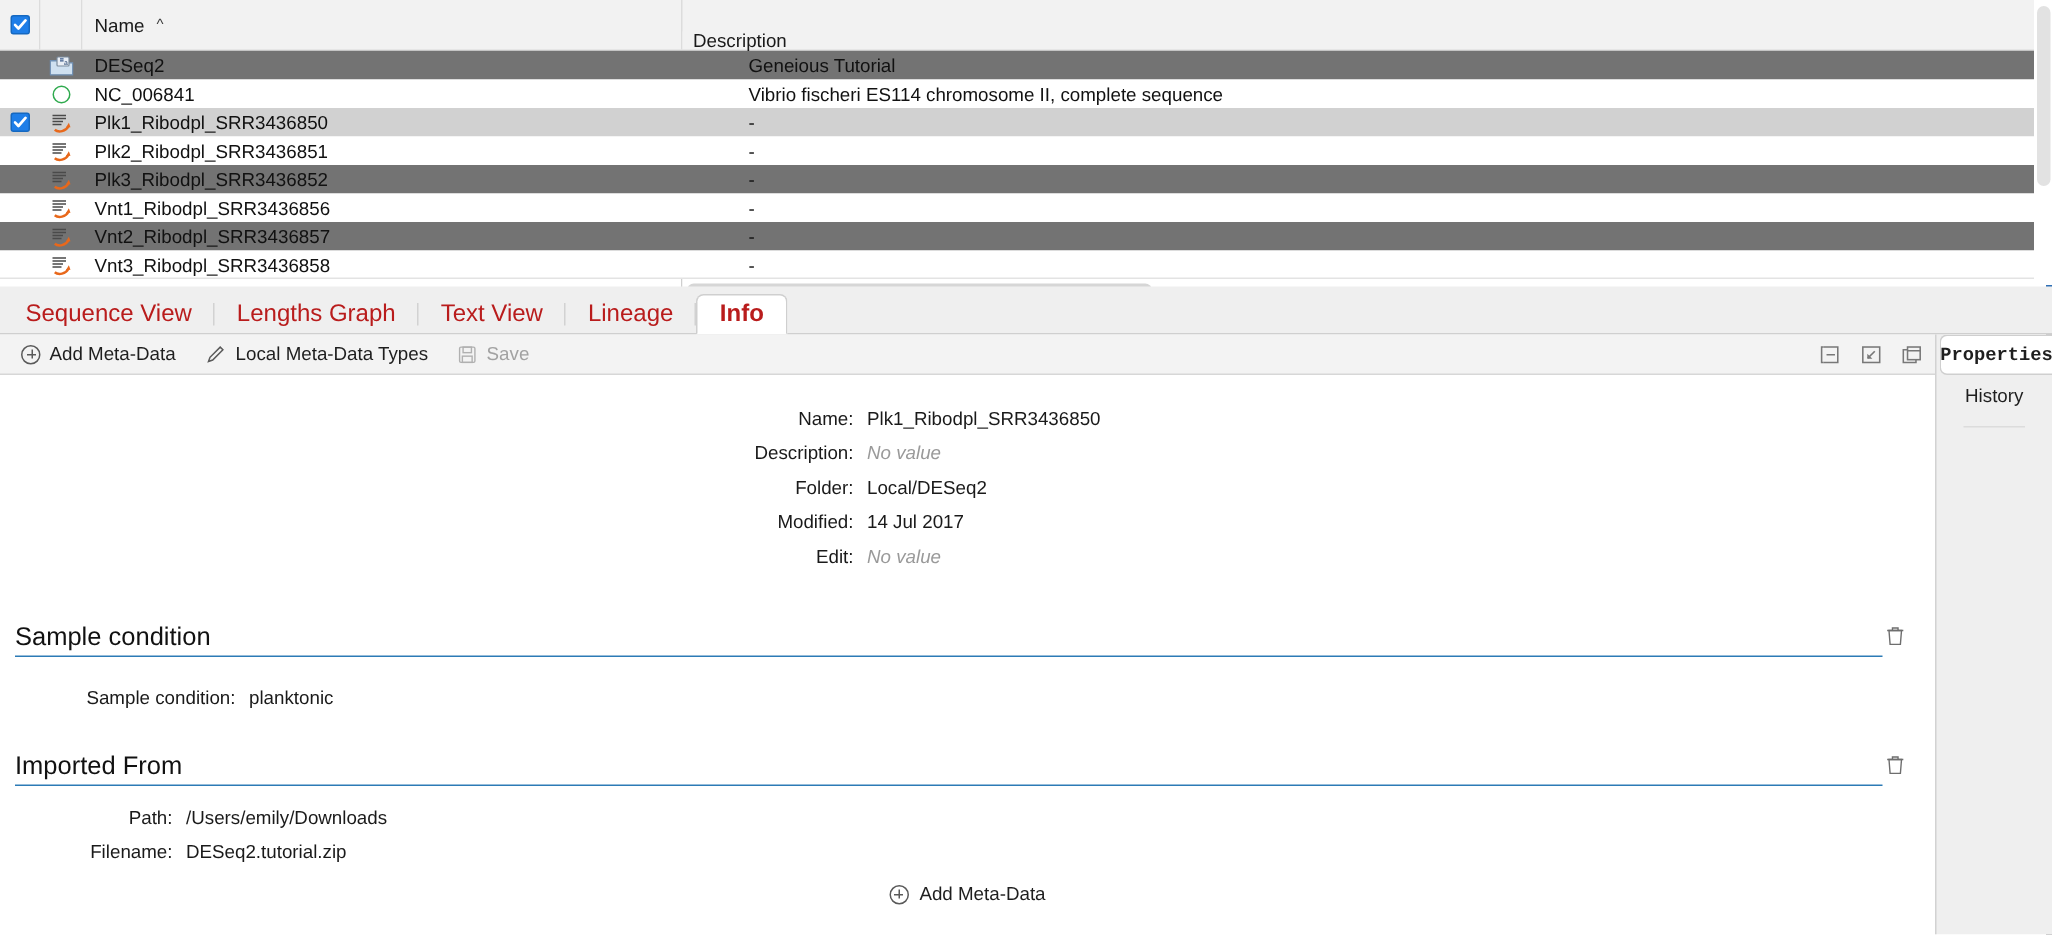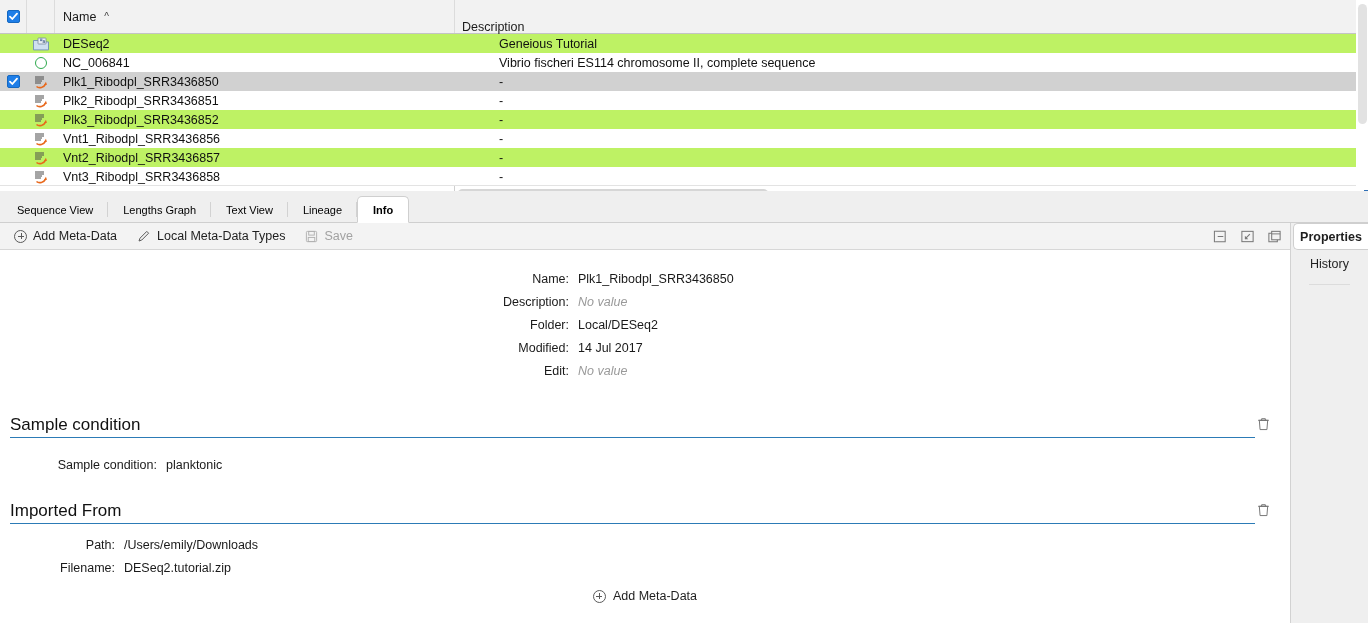--- a/index.html
+++ b/index.html
@@ -60,21 +60,21 @@
     width: 13px; height: 13px; border-radius: 2px;
     background: #1e7ee8; border: 1px solid #1568c0;
     display: flex; align-items: center; justify-content: center;
   }
   .chk-box svg { display:block; }
   .chk-empty { width: 13px; height: 13px; }
 
   .tbl-body { position: relative; height: 166px; overflow: hidden; }
   .row { display: flex; height: 19px; align-items: stretch; }
   .row.odd  { background: #ffffff; }
-  .row.even { background: #bef264; }
+  .row.even { background: #737373; }
   .row.sel  { background: #d1d1d1; }
   .cell {
     display: flex; align-items: center;
     font-size: 12.5px; color: #111;
     overflow: hidden; white-space: nowrap;
   }
   .cell.chk { width: 27px; justify-content: center; }
   .cell.icon { width: 28px; justify-content: center; }
   .cell.name { width: 400px; padding-left: 8px; }
   .cell.desc { flex: 1; padding-left: 7px; margin-left: 37px; }
@@ -114,21 +114,21 @@
   .tabbar {
     position: absolute; left: 0; top: 191px; width: 1368px; height: 32px;
     background: #efefef;
     border-bottom: 1px solid #cfcfcf;
     display: flex; align-items: flex-end;
     padding-left: 2px;
   }
   .tab {
     height: 25px; padding: 0 15px;
     display: flex; align-items: center; justify-content: center;
-    font-size: 11px; color: #000000;
+    font-size: 16px; color: #b91c1c;
     position: relative;
   }
   .tab:not(.active)::after {
     content: ""; position: absolute; right: 0; top: 5px;
     width: 1px; height: 15px; background: #d2d2d2;
   }
   .tab.last-plain::after { background: #d2d2d2; }
   .tab.active {
     background: #ffffff; font-weight: bold;
     border: 1px solid #cfcfcf; border-bottom: 1px solid #ffffff;
@@ -174,21 +174,21 @@
     background: #efefef; border-left: 1px solid #d2d2d2;
   }
   .rtab {
     height: 28px; display: flex; align-items: center; justify-content: center;
     font-size: 12.5px; color: #1f1f1f;
   }
   .rtab.active {
     background: #ffffff; font-weight: bold;
     border: 1px solid #cfcfcf; border-right: none;
     border-radius: 5px 0 0 5px;
-    margin-left: 2px; margin-top: 0px; height: 27px;
+    margin-left: 2px; margin-top: 0px; height: 27px; font-family: Liberation Mono, monospace;
   }
   .rtab-sep { height: 1px; background: #dcdcdc; margin: 6px 18px 0 18px; }
 
   
   .info-body {
     position: absolute; left: 0; top: 250px; width: 1290px; height: 373px;
     background: #ffffff; overflow: hidden;
   }
   .kv { display: flex; font-size: 12.5px; line-height: 23px; padding-left: 46px; }
   .kv .k {

